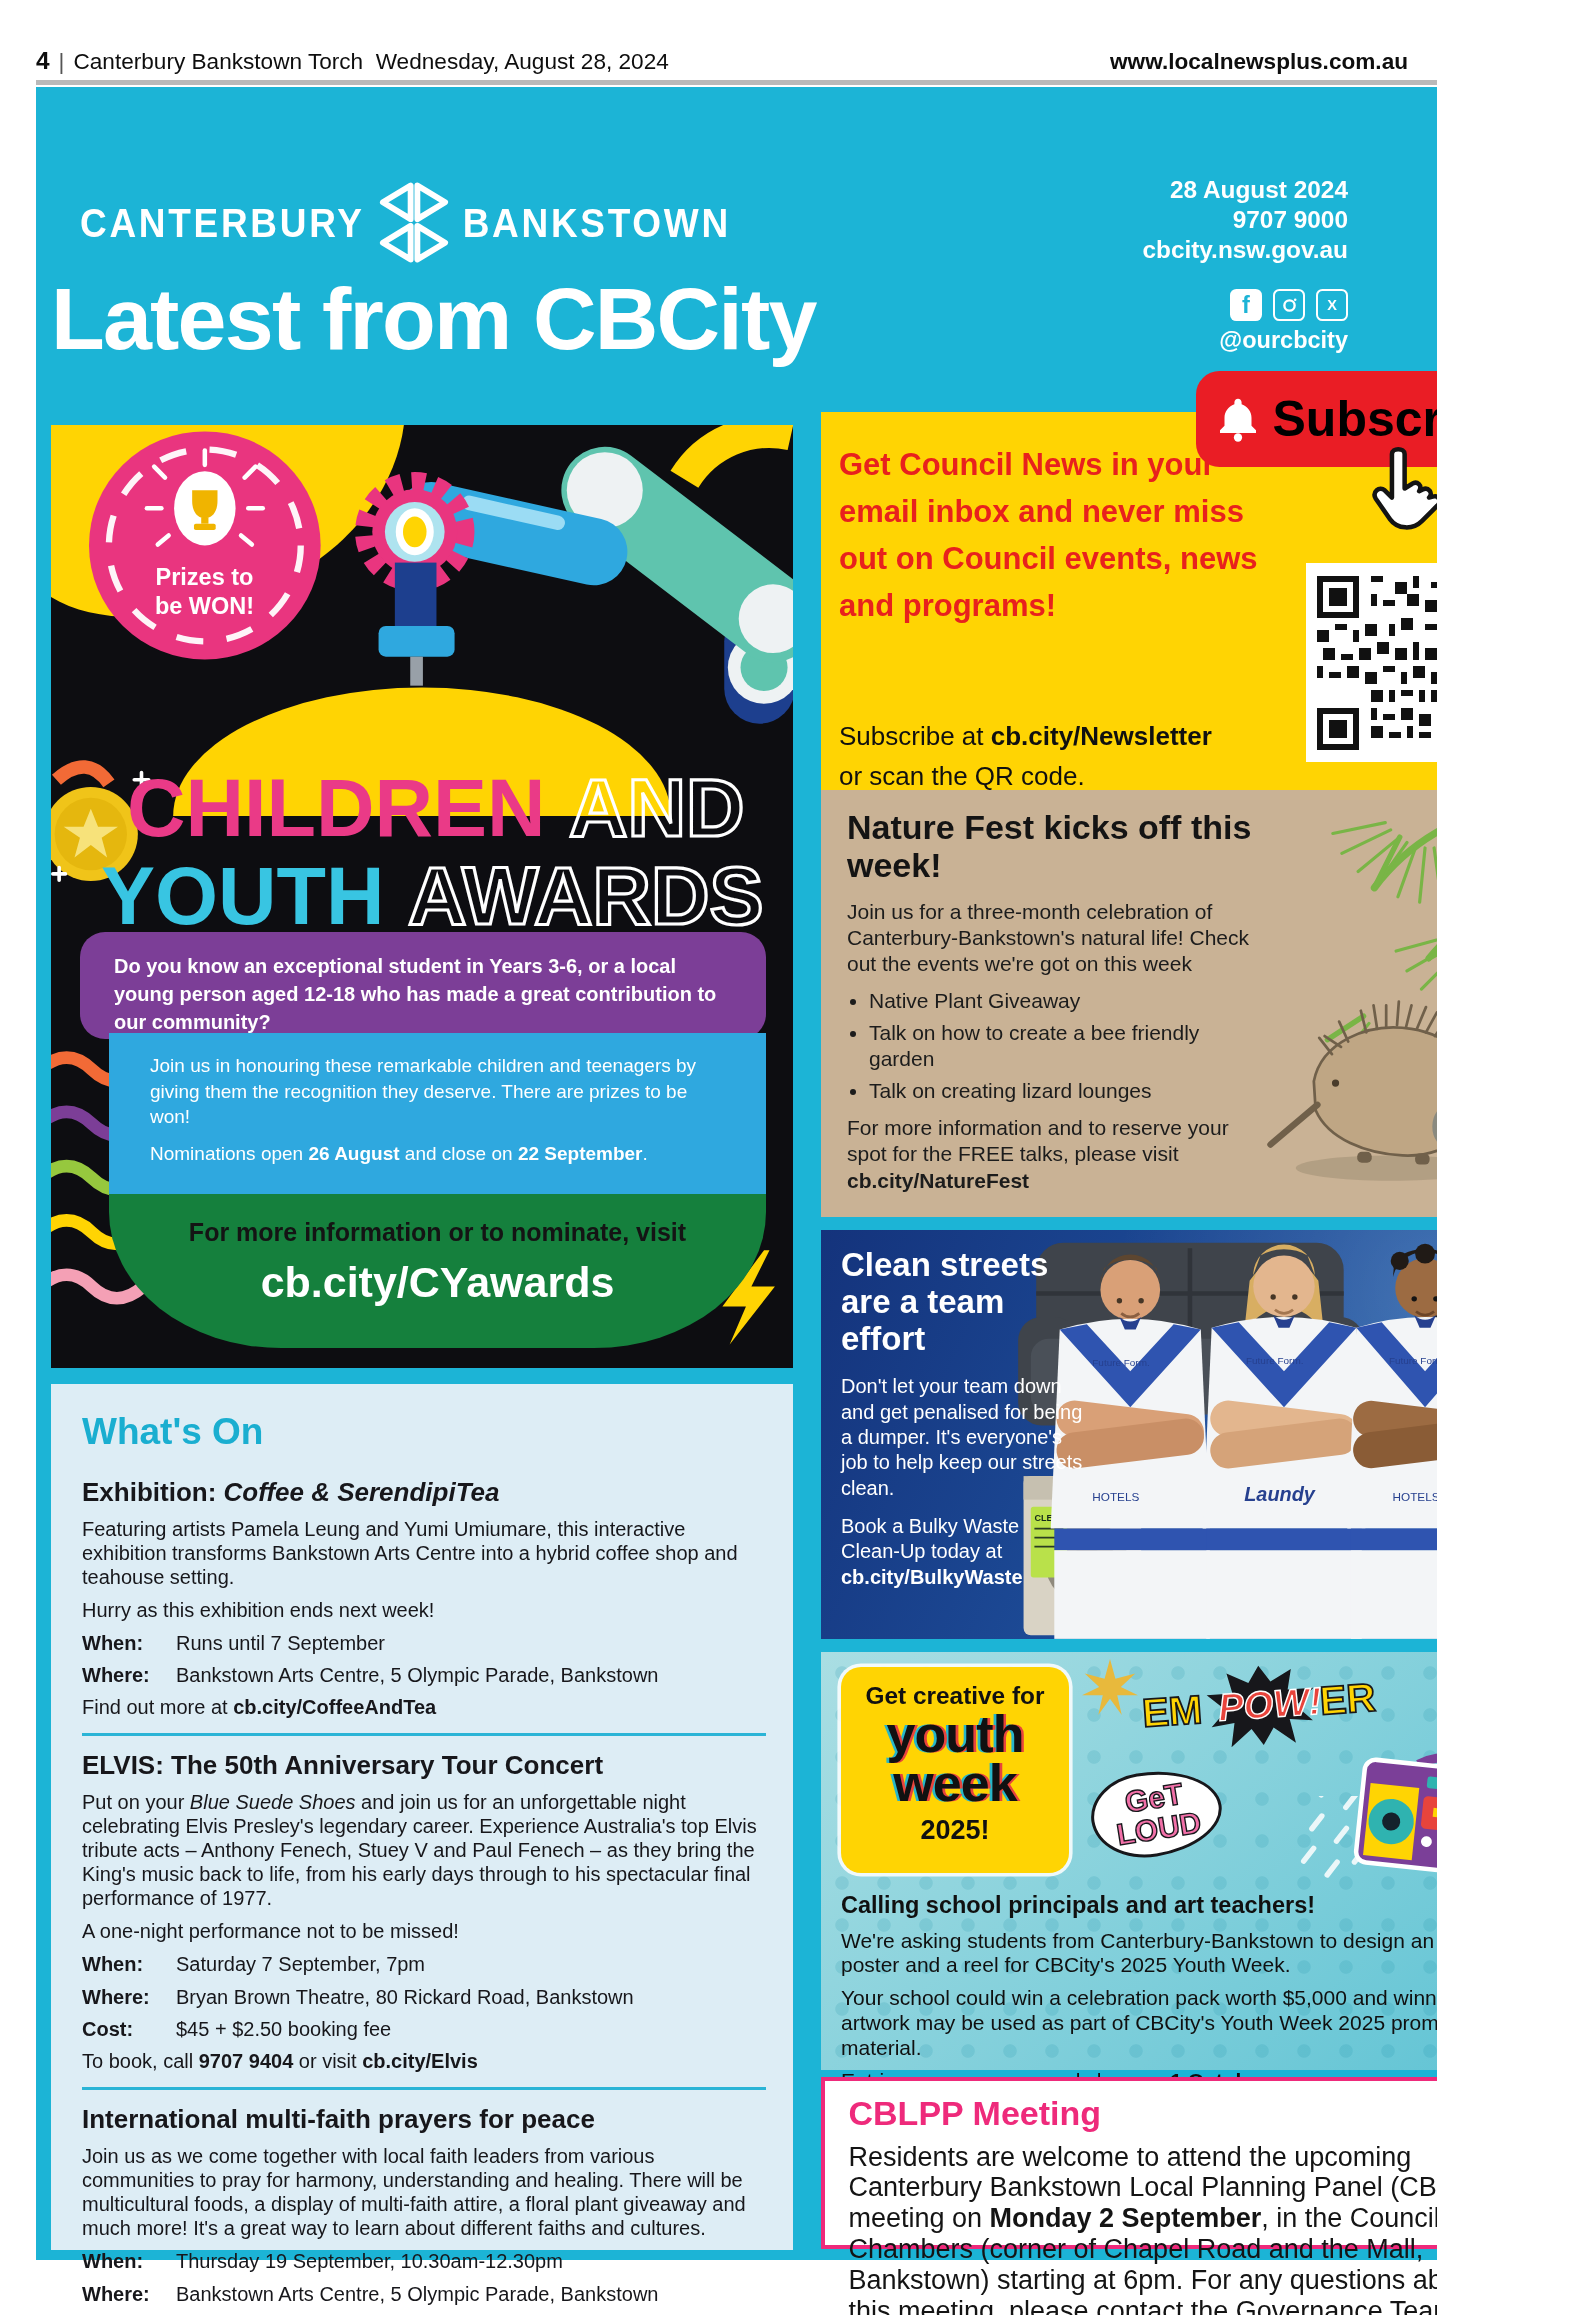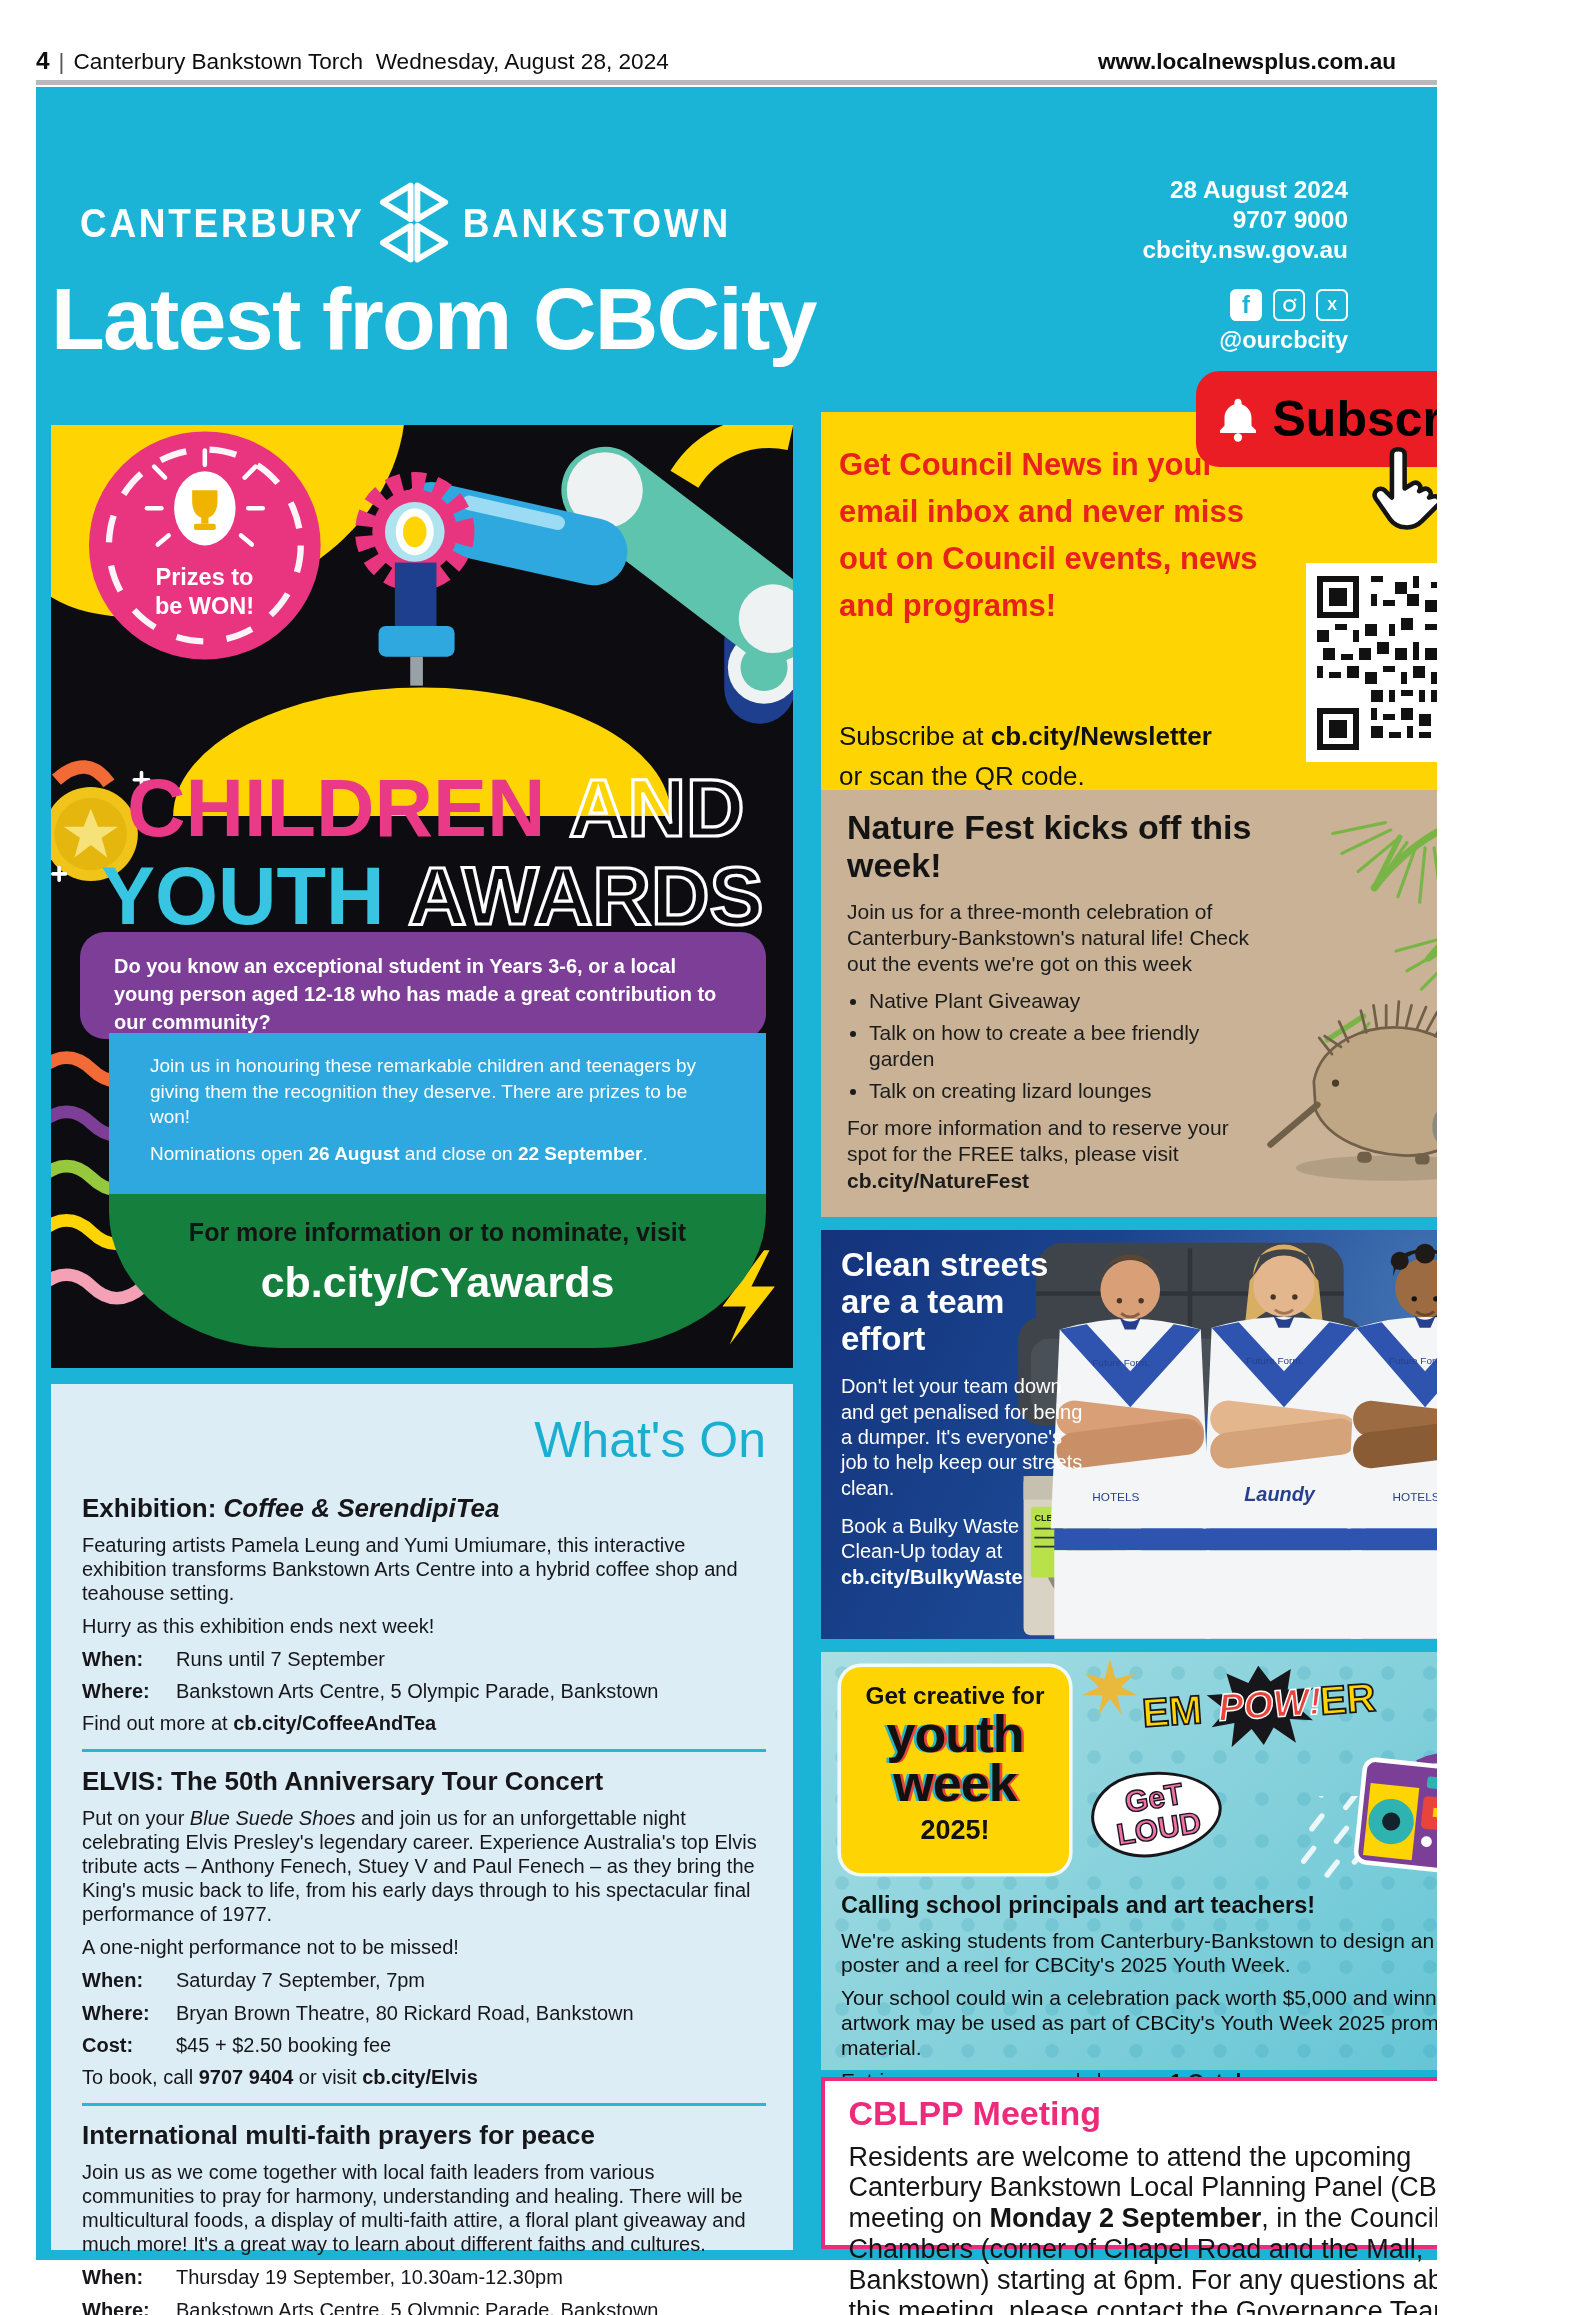--- a/index.html
+++ b/index.html
@@ -4,21 +4,21 @@
 <style>
   html,body{margin:0;padding:0;background:#ffffff;}
   #canvas{position:relative;width:1437px;height:2316px;background:#fff;
           font-family:"Liberation Sans",sans-serif;overflow:hidden;color:#111;}
   .abs{position:absolute;}
 
   
   #np-header{left:36px;top:47px;width:1516px;font-size:22.6px;color:#0e0e0e;}
   #np-header .pageno{font-weight:bold;font-size:24.4px;margin-right:9px;}
   #np-header .bar{margin-right:9px;color:#555;}
-  #np-right{right:41px;top:49px;font-weight:bold;font-size:22.6px;color:#0e0e0e;}
+  #np-right{right:29px;top:49px;font-weight:bold;font-size:22.6px;color:#0e0e0e;}
   #np-rule{left:36px;top:80px;width:1511px;height:4.5px;background:#b9b9b9;}
 
   
   #page{left:36px;top:87px;width:1511px;height:2173px;background:#1cb4d6;}
 
   
   #brand{left:80px;top:181px;display:flex;align-items:center;gap:12px;color:#fff;}
   .brand-word{font-size:37px;font-weight:800;letter-spacing:2.7px;transform:scaleY(1.12);}
   #masthead-contact{right:89px;top:175px;text-align:right;color:#fff;font-weight:800;
                     font-size:24.4px;line-height:30px;}
@@ -116,21 +116,21 @@
   #j-box b{font-weight:800;}
   #g-box{left:109px;top:1194px;width:657px;height:154px;background:#15803d;z-index:2;
          border-radius:0 0 172px 172px/0 0 136px 136px;text-align:center;box-sizing:border-box;
          padding-top:23.5px;}
   #g-box .lbl{font-size:25px;font-weight:800;color:#141414;}
   #g-box .lnk{font-size:43px;font-weight:800;color:#fff;margin-top:11px;cursor:pointer;}
 
   
   #whatson{left:51px;top:1384px;width:742px;height:866px;background:#ddedf5;box-sizing:border-box;
            padding:23.5px 27px 0 31px;color:#17171b;}
-  #whatson h2{margin:3.6px 0 23.5px 0;font-size:50px;font-weight:400;color:#1aaed0;text-align:right;}
+  #whatson h2{margin:3.6px 0 23.5px 0;font-size:37px;font-weight:700;color:#1aaed0;}
   .ev-h{font-size:26px;font-weight:800;margin:0 0 9px 0;}
   .ev-h .it{font-style:italic;}
   #whatson p{margin:0 0 9px 0;font-size:20px;line-height:1.2;}
   .kv{display:flex;margin:0 0 8.1px 0;font-size:20px;line-height:1.2;}
   .kv .k{font-weight:800;width:94px;flex:none;}
   #whatson b{font-weight:800;}
   .divider{height:2.7px;background:#2ab4d6;margin:14.5px 0;}
 </style>
 </head>
 <body>

